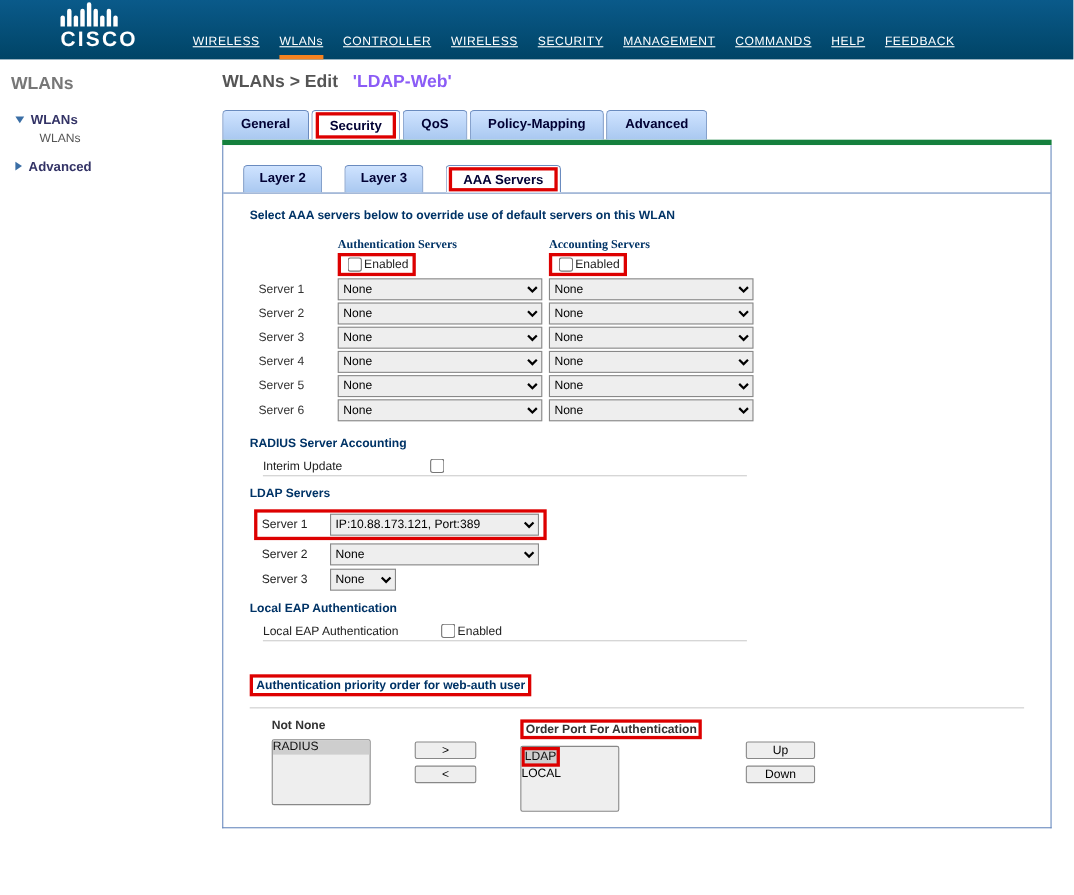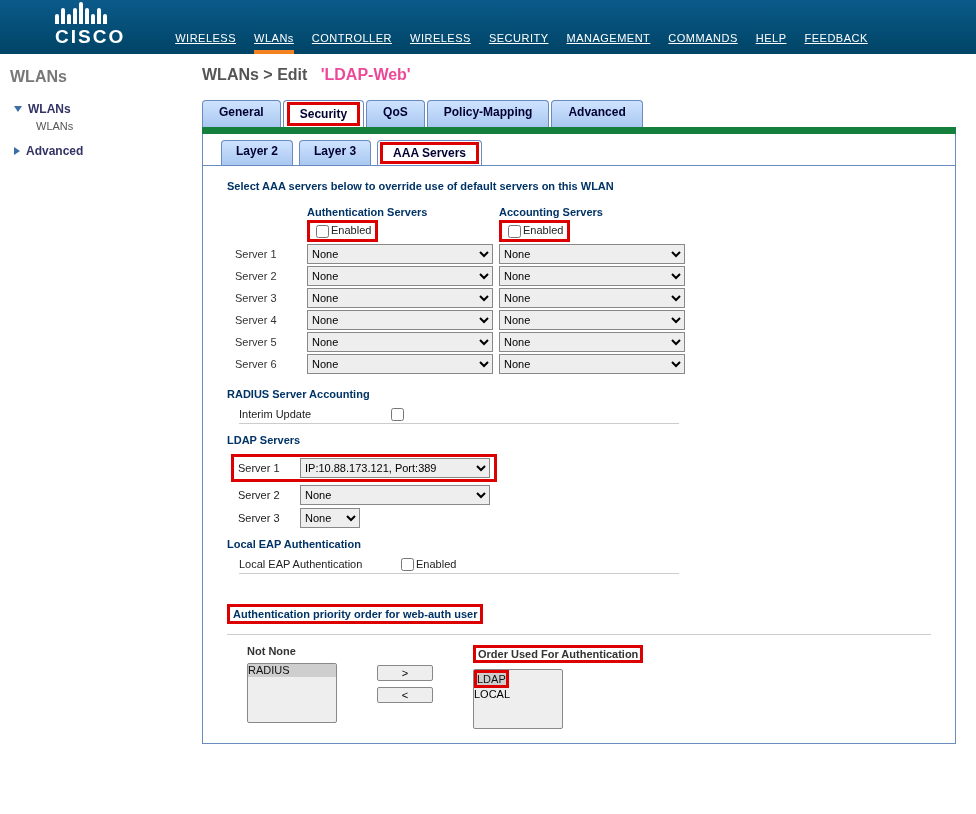--- a/index.html
+++ b/index.html
@@ -19,39 +19,39 @@
 .layout { display: flex; }
 .sidebar { width: 184px; padding: 14px 10px; }
 .sidebar h2 { font-size: 16px; font-weight: bold; color: #777; margin-bottom: 14px; }
 .side-item { display:flex; align-items:center; gap:6px; padding:2px 4px; font-size:12px; color:#336; cursor:pointer; }
 .side-item.sub { padding-left: 26px; font-size:11px; color:#555; }
 .tri { width:0;height:0;display:inline-block; }
 .tri.down { border-left:4px solid transparent;border-right:4px solid transparent;border-top:6px solid #3a6ea5; }
 .tri.right { border-top:4px solid transparent;border-bottom:4px solid transparent;border-left:6px solid #3a6ea5; }
 .main { flex:1; padding: 12px 20px 20px 18px; }
 .breadcrumb { font-size: 16px; color:#555; font-weight:bold; margin-bottom: 16px; }
-.breadcrumb .name { color:#ec4899; }
-.tabs { display:flex; border-bottom:7px solid #15803d; }
+.breadcrumb .name { color:#8b5cf6; }
+.tabs { display:flex; border-bottom:5px solid #15803d; }
 .tab { background: linear-gradient(to bottom,#cfe3ff,#a9c8f0); border:1px solid #6a8bbf; border-bottom:none; padding:4px 16px; font-size:12px; font-weight:bold; color:#003; margin-right:2px; border-radius:4px 4px 0 0; cursor:pointer; position:relative; }
 .tab.active { background:#fff; z-index:2; }
 .tabpanel { border:1px solid #6a8bbf; border-top:none; background:#fff; padding:4px 0 0 0; }
-.subtabs { display:flex; padding-left:18px; border-bottom:1px solid #6a8bbf; gap:6px; margin-top:2px;}
+.subtabs { display:flex; padding-left:18px; border-bottom:1px solid #6a8bbf; gap:20px; margin-top:14px;}
 .subtab { background: linear-gradient(to bottom,#cfe3ff,#a9c8f0); border:1px solid #6a8bbf; border-bottom:none; padding:3px 14px; font-size:12px; font-weight:bold; color:#003; border-radius:4px 4px 0 0; cursor:pointer; }
 .subtab.active { background:#fff; }
 .content { padding: 14px 24px; }
 .section-instr { font-weight:bold; color:#003366; font-size:11px; margin-bottom:12px; }
 .section-h { font-weight:bold; color:#003366; font-size:11px; margin:10px 0 8px 0; }
 .row { display:flex; align-items:center; margin:3px 0; }
 .lbl { font-size:11px; color:#222; }
 .hl { border:3px solid #d00; display:inline-block; }
 .hl-block { border:3px solid #d00; }
 select { font-size:11px; border:1px solid #888; background:#eee; height:20px; }
 input[type=checkbox]{ margin:0 2px 0 2px; vertical-align:middle;}
 .server-table { margin-left:8px; }
-.server-table .hdr { font-weight:bold; color:#003366; font-size:11px; }
+.server-table .hdr { font-weight:bold; color:#003366; font-size:11px;font-family:Liberation Serif, serif; }
 .server-row { display:flex; align-items:center; margin:2px 0; }
 .server-row .c0 { width:72px; text-align:left; font-size:11px; }
 .server-row .c1 { width:192px; }
 .server-row .c2 { width:192px; }
 .server-row select { width:186px; }
 hr { border:none; border-top:1px solid #ccc; margin:4px 0 10px 0; }
 .auth-order { display:flex; gap:40px; align-items:flex-start; margin:10px 0 0 20px;}
 .auth-col h4 { font-weight:bold; font-size:11px; margin-bottom:6px; }
 .listbox { width:90px; height:60px; font-size:11px; }
 .midbtns { display:flex; flex-direction:column; gap:6px; justify-content:center; padding-top:20px;}
@@ -216,24 +216,28 @@
             <h4>Not None</h4>
             <select multiple="" class="listbox">
               <option selected="">RADIUS</option>
             </select>
           </div>
           <div class="midbtns">
             <button class="btn">&gt;</button>
             <button class="btn">&lt;</button>
           </div>
           <div class="auth-col">
-            <h4><span class="hl" style="padding:0 2px">Order Used For Authentication</span></h4>
+            <h4><span class="hl" style="padding:0 2px">Order Port For Authentication</span></h4>
             <select multiple="" class="listbox">
               <option class="hl" selected="">LDAP</option>
               <option>LOCAL</option>
             </select>
           </div>
+          <div class="rightbtns">
+            <button class="btn">Up</button>
+            <button class="btn">Down</button>
+          </div>
         </div>
 
       </div>
     </div>
   </div>
 </div>
 
 </body></html>

